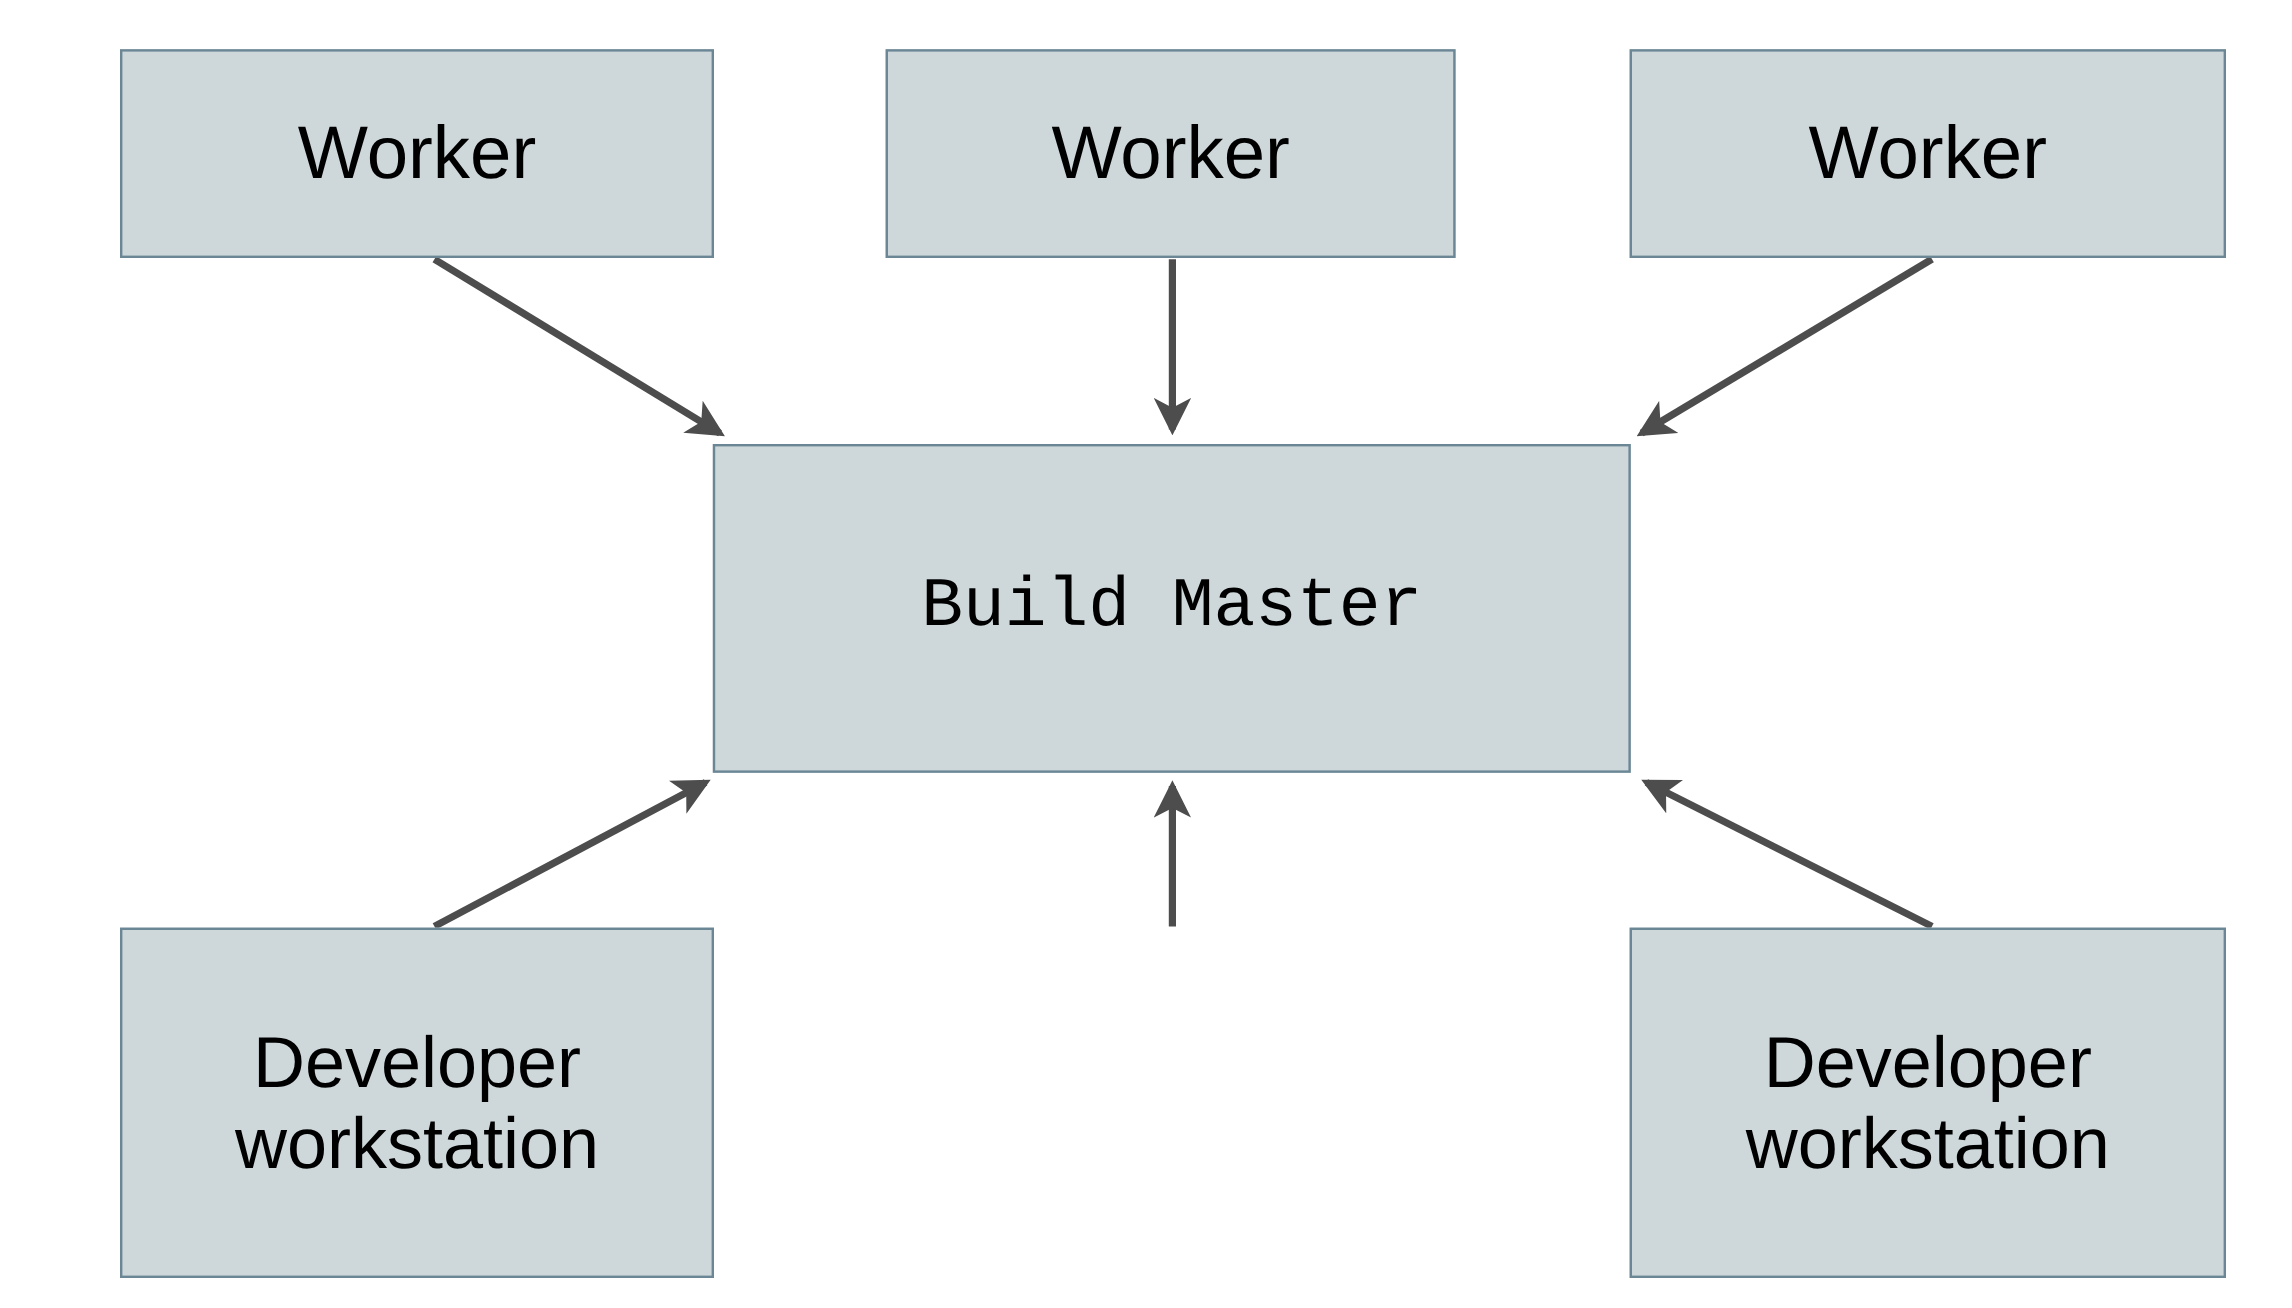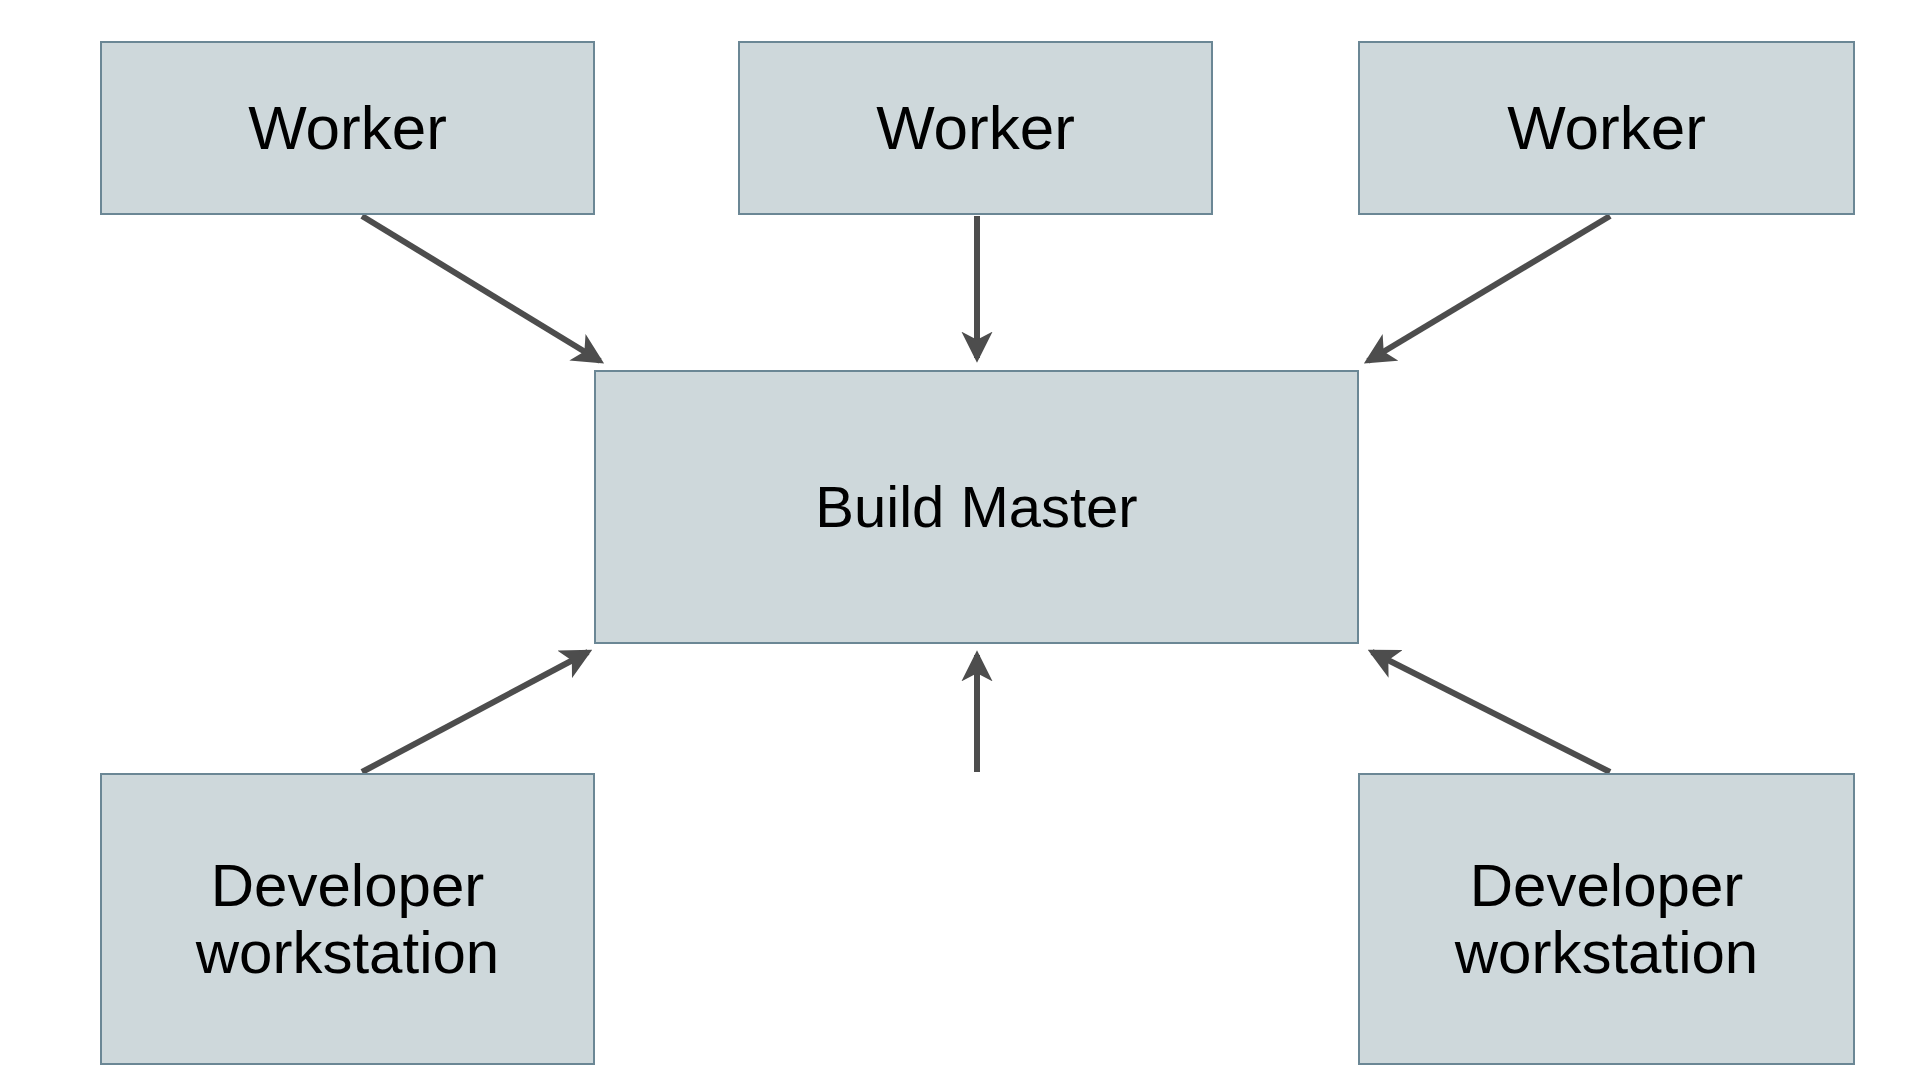--- a/index.html
+++ b/index.html
@@ -41,21 +41,21 @@
     left: 0;
     top: 0;
     width: 1910px;
     height: 1090px;
     pointer-events: none;
   }
   
   #node-worker-1 { left: 100px; top: 41px;  width: 495px; height: 174px; font-size: 62px; }
   #node-worker-2 { left: 738px; top: 41px;  width: 475px; height: 174px; font-size: 62px; }
   #node-worker-3 { left: 1358px; top: 41px; width: 497px; height: 174px; font-size: 62px; }
-  #node-build-master { left: 594px; top: 370px; width: 765px; height: 274px; font-size: 58px; }
+  #node-build-master { left: 594px; top: 370px; width: 765px; height: 274px; font-size: 58px; font-family: Liberation Mono, monospace; }
   #node-dev-ws-1 { left: 100px; top: 773px;  width: 495px; height: 292px; font-size: 60px; }
   #node-ci-server { left: 738px; top: 773px; width: 475px; height: 292px; font-size: 60px; }
   #node-dev-ws-2 { left: 1358px; top: 773px; width: 497px; height: 292px; font-size: 60px; }
 </style>
 </head>
 <body>
 
 <div id="canvas">
 
   <svg id="edges" viewBox="0 0 1910 1090" width="1910" height="1090">

